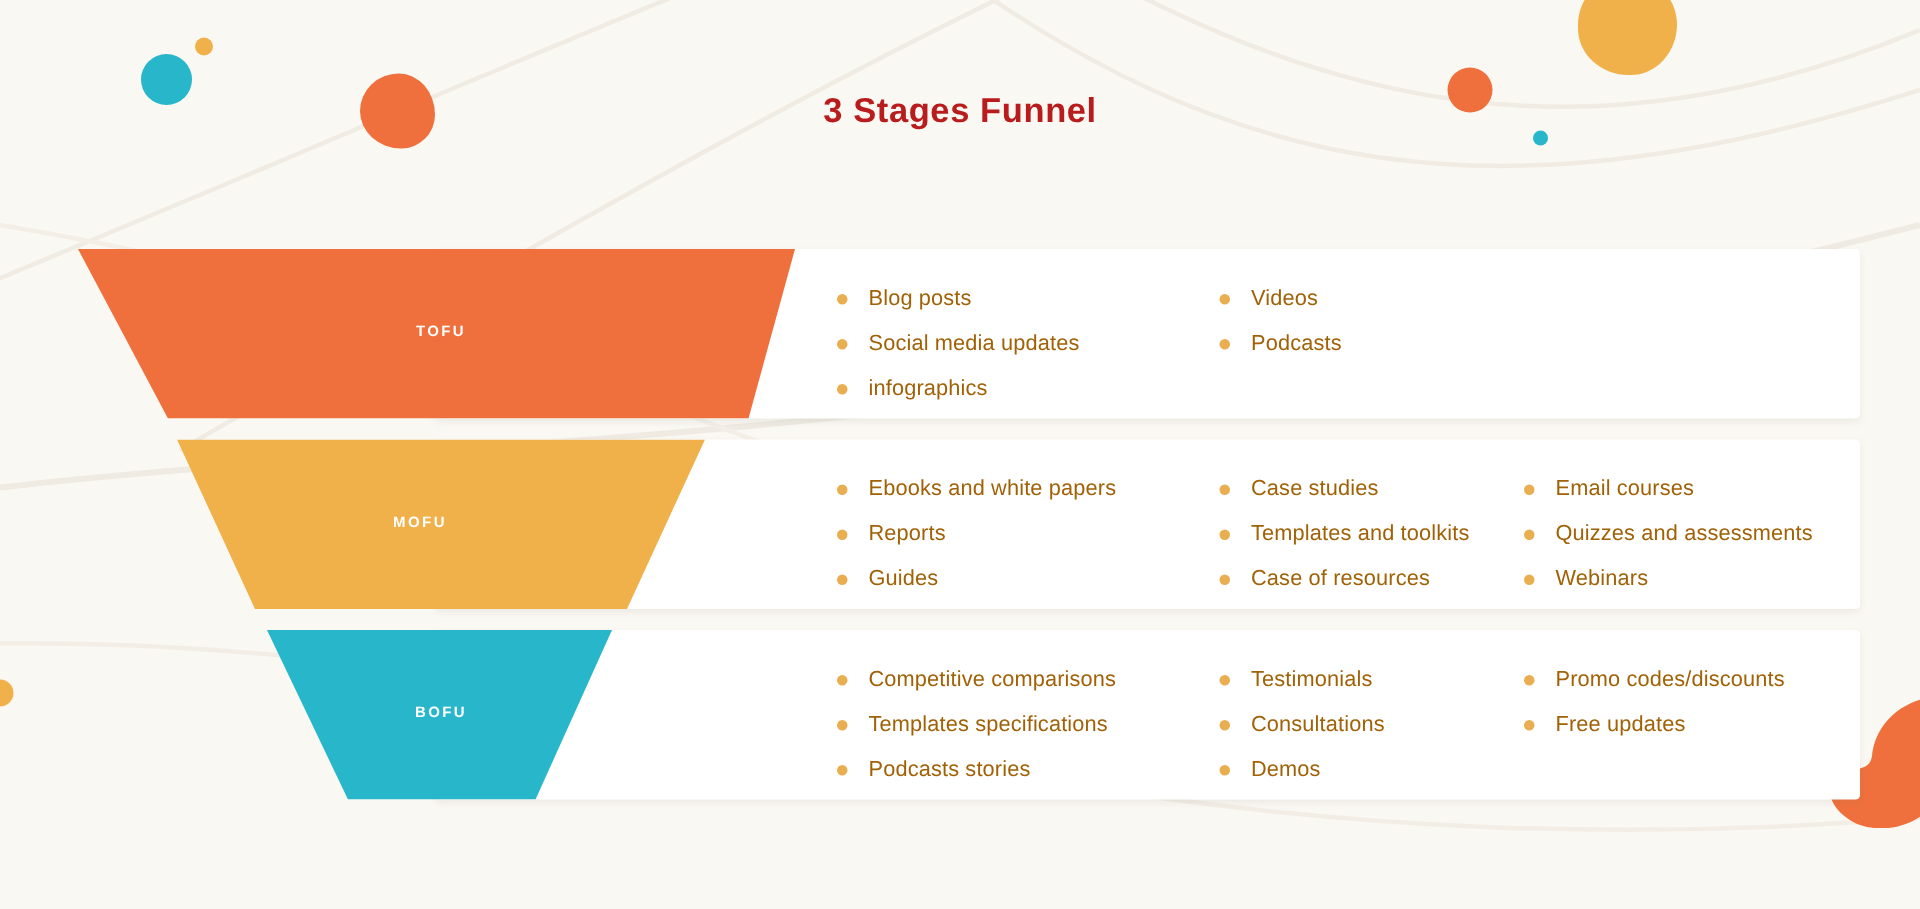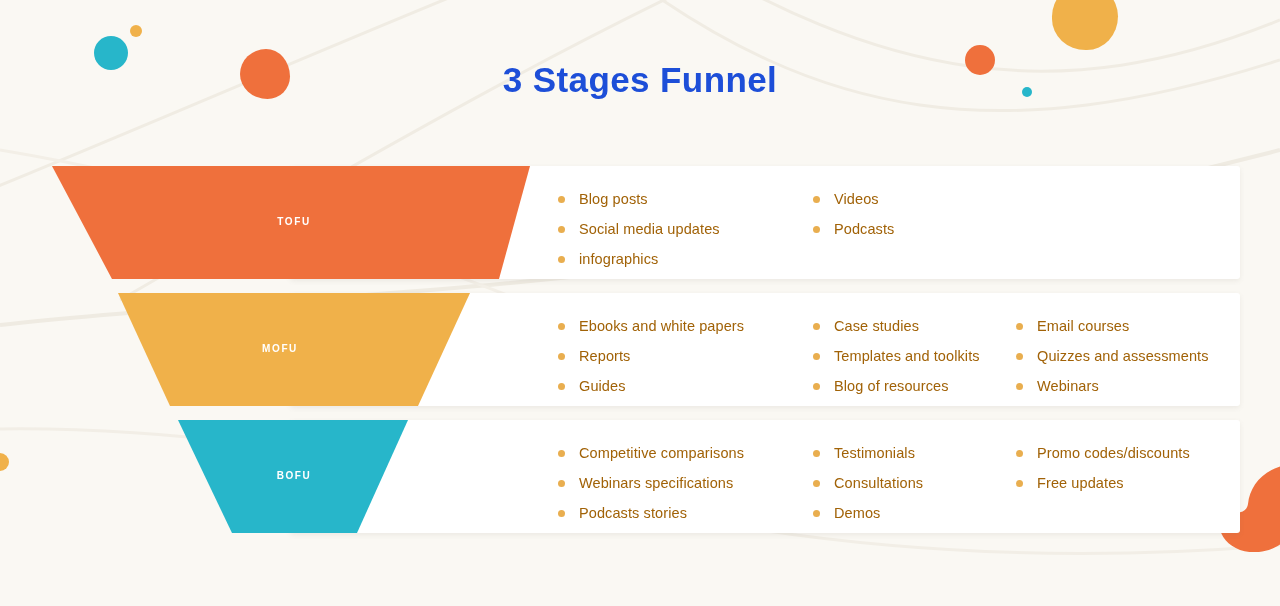--- a/index.html
+++ b/index.html
@@ -37,23 +37,23 @@
     border-radius: 50%;
   }
 
   
   .page-title {
     position: absolute;
     left: 0;
     top: 60px;
     width: 1280px;
     text-align: center;
-    font-size: 35px;
+    font-size: 23px;
     font-weight: bold;
-    color: #1d4ed8;
+    color: #b91c1c;
     letter-spacing: 0.4px;
   }
 
   
   .funnel-row {
     position: absolute;
     left: 0;
     width: 1280px;
   }
   .row-tofu { top: 166px; height: 113px; }
@@ -225,21 +225,21 @@
         <div class="item">
           <span class="bullet"></span>
           <span class="item-text">Case studies</span>
         </div>
         <div class="item">
           <span class="bullet"></span>
           <span class="item-text">Templates and toolkits</span>
         </div>
         <div class="item">
           <span class="bullet"></span>
-          <span class="item-text">Blog of resources</span>
+          <span class="item-text">Case of resources</span>
         </div>
       </div>
       <div class="col col-2">
         <div class="item">
           <span class="bullet"></span>
           <span class="item-text">Email courses</span>
         </div>
         <div class="item">
           <span class="bullet"></span>
           <span class="item-text">Quizzes and assessments</span>
@@ -261,21 +261,21 @@
     </div>
     <div class="stage-label label-bofu">BOFU</div>
     <div class="cols">
       <div class="col col-0">
         <div class="item">
           <span class="bullet"></span>
           <span class="item-text">Competitive comparisons</span>
         </div>
         <div class="item">
           <span class="bullet"></span>
-          <span class="item-text">Webinars specifications</span>
+          <span class="item-text">Templates specifications</span>
         </div>
         <div class="item">
           <span class="bullet"></span>
           <span class="item-text">Podcasts stories</span>
         </div>
       </div>
       <div class="col col-1">
         <div class="item">
           <span class="bullet"></span>
           <span class="item-text">Testimonials</span>

